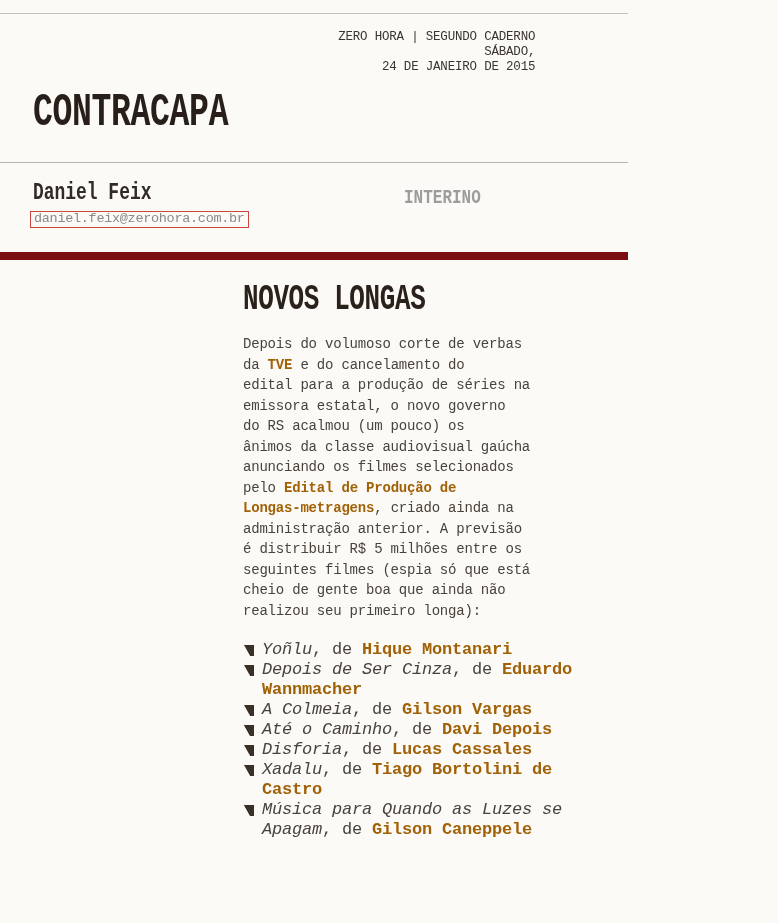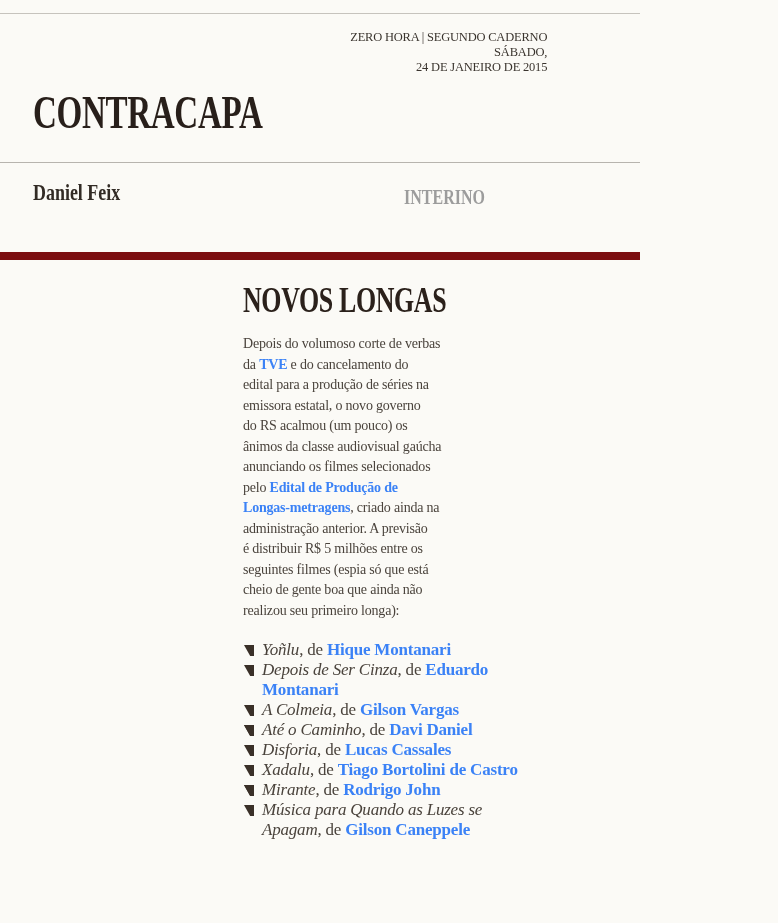--- a/index.html
+++ b/index.html
@@ -1,23 +1,22 @@
 <!DOCTYPE html>
 <html><head>
 <meta charset="utf-8">
 <style>
   html,body{margin:0;padding:0;background:#fbfaf6;}
   #page{
     position:relative;
     width:628px;height:923px;
     background:#fbfaf6;
     overflow:hidden;
-    font-family:Liberation Serif, serif;
+    font-family:Liberation Mono, monospace;
     color:#453f38;
-    padding-left:12px;
   }
   .rule{position:absolute;left:0;width:778px;height:1px;background:#c6c3bd;}
   #top-rule{top:13px;}
   #section-rule{top:162px;background:#b7b4ae;}
   #accent-bar{position:absolute;left:0;top:252px;width:778px;height:8px;background:#7b0e10;}
 
   #masthead{
     position:absolute;top:30px;right:93px;
     text-align:right;font-size:13px;line-height:14.8px;
     color:#3a342e;letter-spacing:-0.2px;
@@ -65,21 +64,21 @@
     line-height:38px;letter-spacing:-0.5px;
     transform:scaleX(0.72);transform-origin:0 0;
     white-space:nowrap;
     margin:0;
   }
   #article-paragraph{
     margin:15px 0 0 0;
     font-size:14px;line-height:20.5px;color:#4a433c;
     letter-spacing:-0.2px;
   }
-  .run-b{font-weight:bold;color:#3b82f6;}
+  .run-b{font-weight:bold;color:#a16207;}
   .run-i{font-style:italic;}
   .run-r{}
   #film-list{
     list-style:none;margin:19px 0 0 0;padding:0;
     font-size:17px;line-height:20px;color:#4a433c;
     letter-spacing:-0.2px;
   }
   .film-item{position:relative;padding-left:19px;margin:0;}
   .flag-bullet{
     position:absolute;left:1px;top:5px;
@@ -102,35 +101,35 @@
   </div>
 
   <div id="page-number">12</div>
 
   <div id="section-title">CONTRACAPA</div>
 
   <div id="section-rule" class="rule"></div>
 
   <div id="author-name">Daniel Feix</div>
 
+  <a id="author-email" href="#">daniel.feix@zerohora.com.br</a>
 
   <div id="role-label">INTERINO</div>
 
   <div id="accent-bar"></div>
 
   <div id="article">
     <h2 id="article-headline">NOVOS LONGAS</h2>
     <p id="article-paragraph"><span class="run-r">Depois do volumoso corte de verbas</span><br><span class="run-r">da </span><span class="run-b">TVE</span><span class="run-r"> e do cancelamento do</span><br><span class="run-r">edital para a produção de séries na</span><br><span class="run-r">emissora estatal, o novo governo</span><br><span class="run-r">do RS acalmou (um pouco) os</span><br><span class="run-r">ânimos da classe audiovisual gaúcha</span><br><span class="run-r">anunciando os filmes selecionados</span><br><span class="run-r">pelo </span><span class="run-b">Edital de Produção de</span><br><span class="run-b">Longas-metragens</span><span class="run-r">, criado ainda na</span><br><span class="run-r">administração anterior. A previsão</span><br><span class="run-r">é distribuir R$ 5 milhões entre os</span><br><span class="run-r">seguintes filmes (espia só que está</span><br><span class="run-r">cheio de gente boa que ainda não</span><br><span class="run-r">realizou seu primeiro longa):</span></p>
     <ul id="film-list">
         <li class="film-item"><span class="flag-bullet"></span><span><span class="run-i">Yoñlu</span><span class="run-r">, de </span><span class="run-b">Hique Montanari</span></span></li>
-        <li class="film-item"><span class="flag-bullet"></span><span><span class="run-i">Depois de Ser Cinza</span><span class="run-r">, de </span><span class="run-b">Eduardo</span><br><span class="run-b">Montanari</span></span></li>
+        <li class="film-item"><span class="flag-bullet"></span><span><span class="run-i">Depois de Ser Cinza</span><span class="run-r">, de </span><span class="run-b">Eduardo</span><br><span class="run-b">Wannmacher</span></span></li>
         <li class="film-item"><span class="flag-bullet"></span><span><span class="run-i">A Colmeia</span><span class="run-r">, de </span><span class="run-b">Gilson Vargas</span></span></li>
         <li class="film-item"><span class="flag-bullet"></span></li>
-        <li class="film-item"><span class="flag-bullet"></span><span><span class="run-i">Até o Caminho</span><span class="run-r">, de </span><span class="run-b">Davi Daniel</span></span></li>
+        <li class="film-item"><span class="flag-bullet"></span><span><span class="run-i">Até o Caminho</span><span class="run-r">, de </span><span class="run-b">Davi Depois</span></span></li>
         <li class="film-item"><span class="flag-bullet"></span><span><span class="run-i">Disforia</span><span class="run-r">, de </span><span class="run-b">Lucas Cassales</span></span></li>
         <li class="film-item"><span class="flag-bullet"></span><span><span class="run-i">Xadalu</span><span class="run-r">, de </span><span class="run-b">Tiago Bortolini de Castro</span></span></li>
         <li class="film-item"><span class="flag-bullet"></span></li>
-        <li class="film-item"><span class="flag-bullet"></span><span><span class="run-i">Mirante</span><span class="run-r">, de </span><span class="run-b">Rodrigo John</span></span></li>
         <li class="film-item"><span class="flag-bullet"></span><span><span class="run-i">Música para Quando as Luzes se</span><br><span class="run-i">Apagam</span><span class="run-r">, de </span><span class="run-b">Gilson Caneppele</span></span></li>
       </ul>
   </div>
 
 </div>
 
 </body></html>

